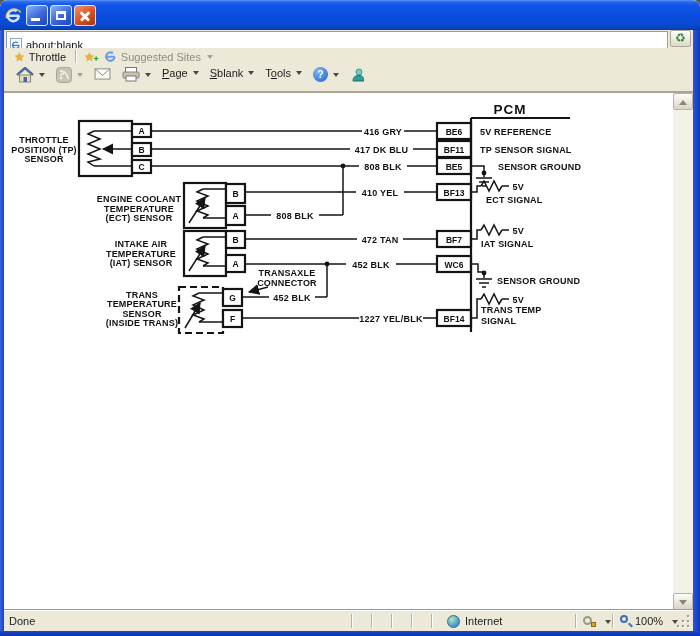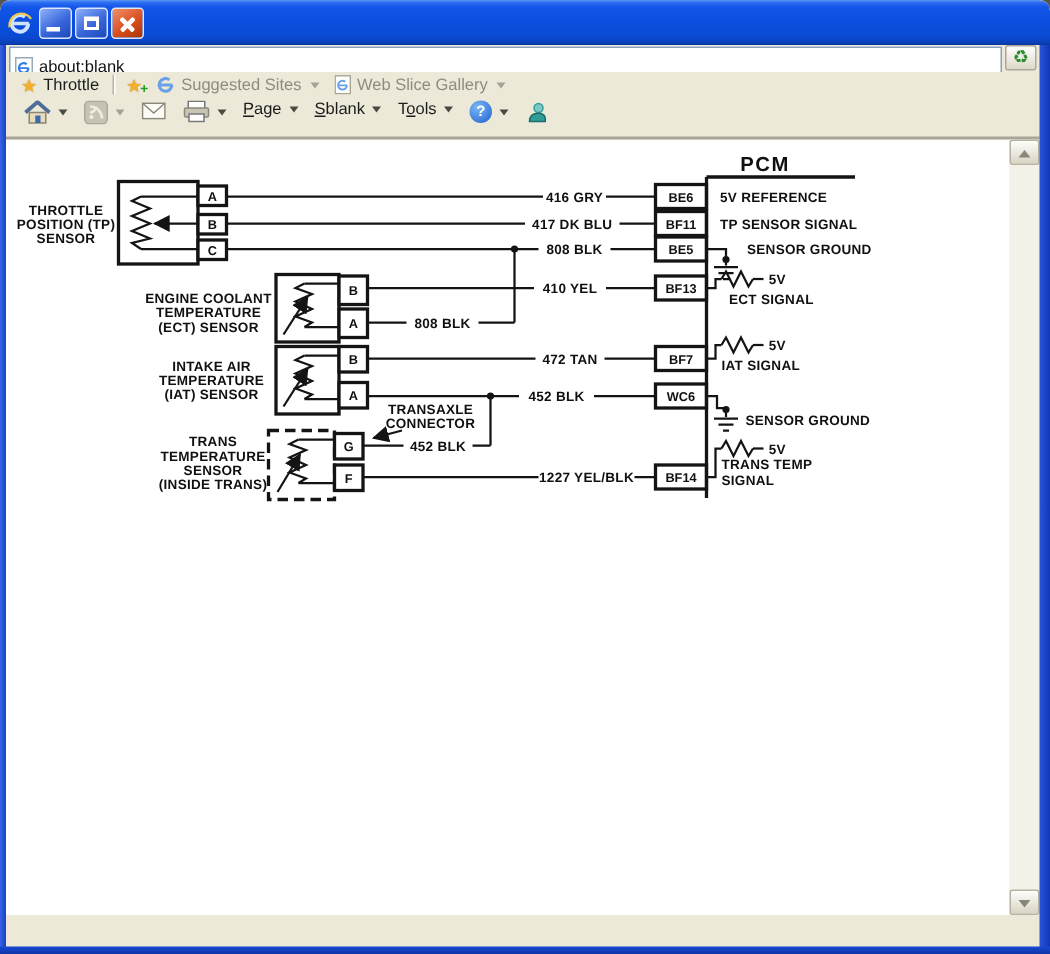--- a/index.html
+++ b/index.html
@@ -134,29 +134,20 @@
     <div class="favbtn addfav">
       <span class="star">★</span>
       <span class="plus">+</span>
     </div>
     <div class="favitem">
       <svg width="13" height="13" viewBox="0 0 16 16">
         <path d="M13 8.2 A5.2 5.2 0 1 1 11 4" fill="none" stroke="#6aa0e8" stroke-width="2.6"></path>
         <path d="M3 8.2 H13.4" stroke="#6aa0e8" stroke-width="2.4"></path>
       </svg>
       <span class="greyed">Suggested Sites</span>
-      <i class="dd grey"></i>
-    </div>
-    <div class="favitem">
-      <svg width="11" height="13" viewBox="0 0 12 14">
-        <rect x="0.5" y="0.5" width="11" height="13" fill="#fff" stroke="#a8a494"></rect>
-        <path d="M9 7.4 A3.2 3.2 0 1 1 7.8 4.8" fill="none" stroke="#6aa0e8" stroke-width="1.4"></path>
-        <path d="M2.8 7.4 H9.2" stroke="#6aa0e8" stroke-width="1.3"></path>
-      </svg>
-      <span class="greyed">Web Slice Gallery</span>
       <i class="dd grey"></i>
     </div>
   </div>
 
   <div class="cmdbar">
     <div class="citem">
       <svg width="18" height="16" viewBox="0 0 18 16">
         <path d="M1 8 L9 1 L17 8" fill="none" stroke="#4f6d96" stroke-width="2.5"></path>
         <rect x="3.5" y="8" width="11" height="7" fill="#e8ddb8" stroke="#8a8472"></rect>
         <rect x="7.5" y="10" width="3.5" height="5" fill="#3c6ab0"></rect>
@@ -366,17 +357,44 @@
 
   <div class="vscroll">
     <div class="sbtn up">
         <i class="tri-up"></i>
       </div>
     <div class="sbtn down">
         <i class="tri-down"></i>
       </div>
   </div>
 
+  <div class="statusbar">
+    <span class="st-done">Done</span>
+    <i class="stsep" style="left:347px"></i>
+    <i class="stsep" style="left:367px"></i>
+    <i class="stsep" style="left:387px"></i>
+    <i class="stsep" style="left:407px"></i>
+    <i class="stsep" style="left:427px"></i>
+    <i class="globe"></i>
+    <span class="st-zone">Internet</span>
+    <i class="stsep" style="left:571px"></i>
+    <i class="shieldring"></i>
+    <i class="shieldlock"></i>
+    <i class="dd st-dd1"></i>
+    <i class="stsep" style="left:608px"></i>
+    <i class="zoomglass"></i>
+    <i class="zoomhandle"></i>
+    <span class="st-zoom">100%</span>
+    <i class="dd st-dd2"></i>
+    <span class="grip">
+        <i></i>
+        <i></i>
+        <i></i>
+        <i></i>
+        <i></i>
+        <i></i>
+      </span>
+  </div>
 
   <div class="frame-left"></div>
   <div class="frame-right"></div>
   <div class="frame-bottom"></div>
 </div>
 
 </body></html>

